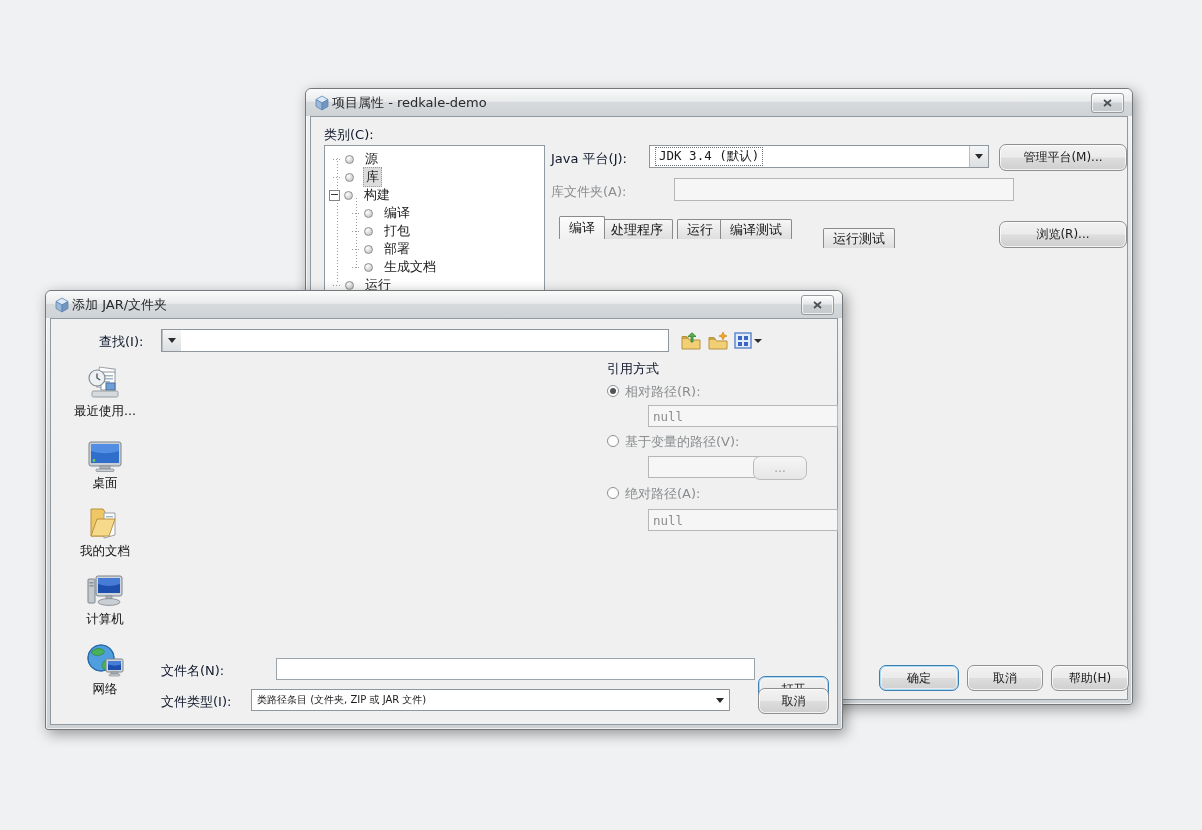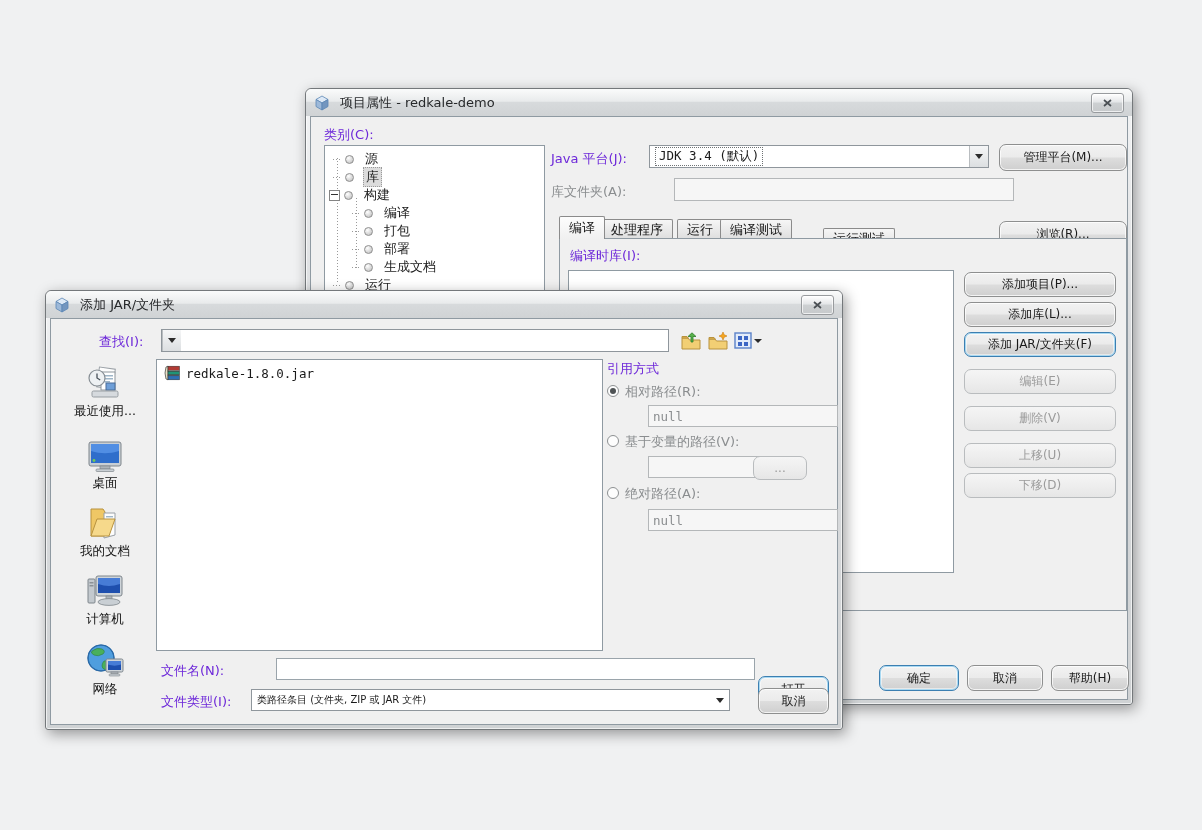--- a/index.html
+++ b/index.html
@@ -4,28 +4,28 @@
 <style>
   html,body{margin:0;padding:0;}
   body{background:#f0f1f2;font-family:"DejaVu Sans","Liberation Sans",sans-serif;font-size:13px;color:#1a1a1a;}
   .stage{position:relative;width:1202px;height:830px;overflow:hidden;background:#f0f1f2;}
   .mono{font-family:"DejaVu Sans Mono","Liberation Mono",monospace;}
 
   
   .win{position:absolute;border:1px solid #74787b;border-radius:6px 6px 3px 3px;
        background:linear-gradient(#f4f5f6,#d9dbdd 40%,#cfd2d4);
        box-shadow:3px 4px 14px rgba(0,0,0,.38), inset 0 0 0 1px rgba(255,255,255,.65);}
-  .titlebar{position:absolute;left:0;right:0;top:0;height:27px;display:flex;align-items:center;padding:0 8px;gap:10px;border-radius:6px 6px 0 0;
+  .titlebar{position:absolute;left:0;right:0;top:0;height:27px;display:flex;align-items:center;padding:0 8px;gap:2px;border-radius:6px 6px 0 0;
        background:linear-gradient(#fafbfb,#e9ebec 45%,#d7dadc 50%,#d0d3d5);}
   .tb-title{font-size:13px;color:#27292b;white-space:nowrap;}
   .closebtn{position:absolute;right:8px;top:4px;width:31px;height:18px;border:1px solid #989b9e;border-radius:3px;
        background:linear-gradient(#ffffff,#e4e6e8 45%,#cdd0d2 50%,#c6c9cb);display:flex;align-items:center;justify-content:center;
        box-shadow:inset 0 0 0 1px rgba(255,255,255,.7);cursor:default;}
   .win-body{position:absolute;left:4px;right:4px;top:27px;bottom:4px;background:#f0f0f0;border:1px solid #8f9aa2;}
-  .lbl{position:absolute;white-space:nowrap;color:#6d28d9;}
+  .lbl{position:absolute;white-space:nowrap;color:#0f172a;}
   .lbl.gray{color:#8a8d8f;}
   .panel{position:absolute;background:#ffffff;border:1px solid #8f9aa2;}
   .groupline{position:absolute;border:1px solid #8f9aa2;background:#f0f0f0;}
 
   .btn{position:absolute;display:flex;align-items:center;justify-content:center;font-size:12px;color:#1a1a1a;
        border:1px solid #8e8f8f;border-radius:7px;
        background:linear-gradient(#f2f2f2,#ebebeb 48%,#dddddd 52%,#cfcfcf);
        box-shadow:inset 0 0 0 1px rgba(255,255,255,.75);cursor:default;white-space:nowrap;}
   .btn.focus{border-color:#3c7fb1;box-shadow:inset 0 0 0 1px #a9d9f2, inset 0 0 0 2px rgba(255,255,255,.5);}
   .btn.dis{border-color:#b9bcbe;color:#9b9b9b;background:linear-gradient(#f5f5f5,#eeeeee 50%,#e6e6e6);box-shadow:none;}
@@ -149,31 +149,20 @@
       <div class="lbl gray" style="left:240px;top:66px;">库文件夹(A):</div>
       <input class="field dis" style="left: 338px; top: 61px; width: 340px; height: 23px;" readonly="" value="">
       <div class="btn" style="left:688px;top:60px;width:126px;height:25px;margin-top:44px;">浏览(R)...</div>
 
       <div class="tab active" style="left:248px;top:99px;height:23px;">编译</div>
       <div class="tab" style="left:290px;top:102px;height:20px;">处理程序</div>
       <div class="tab" style="left:366px;top:102px;height:20px;">运行</div>
       <div class="tab" style="left:409px;top:102px;height:20px;">编译测试</div>
       <div class="tab" style="left:512px;top:102px;height:20px;margin-top:9px;">运行测试</div>
 
-      <div class="groupline" style="left:248px;top:121px;width:566px;height:371px;z-index:2;">
-        <div class="lbl" style="left:10px;top:8px;">编译时库(I):</div>
-        <div class="panel" style="left:8px;top:31px;width:384px;height:301px;"></div>
-        <div class="btn" style="left:404px;top:33px;width:150px;height:23px;">添加项目(P)...</div>
-        <div class="btn" style="left:404px;top:63px;width:150px;height:23px;">添加库(L)...</div>
-        <div class="btn focus" style="left:404px;top:93px;width:150px;height:23px;">添加 JAR/文件夹(F)</div>
-        <div class="btn dis" style="left:404px;top:130px;width:150px;height:23px;">编辑(E)</div>
-        <div class="btn dis" style="left:404px;top:167px;width:150px;height:23px;">删除(V)</div>
-        <div class="btn dis" style="left:404px;top:204px;width:150px;height:23px;">上移(U)</div>
-        <div class="btn dis" style="left:404px;top:234px;width:150px;height:23px;">下移(D)</div>
-      </div>
 
       <div class="btn focus" style="left:568px;top:548px;width:78px;height:24px;">确定</div>
       <div class="btn" style="left:656px;top:548px;width:74px;height:24px;">取消</div>
       <div class="btn" style="left:740px;top:548px;width:76px;height:24px;">帮助(H)</div>
     </div>
   </div>
 
   <div class="win" style="left:45px;top:290px;width:796px;height:438px;z-index:5;">
     <div class="titlebar">
       <span style="display:flex;">
@@ -281,35 +270,20 @@
             <ellipse cx="15" cy="15" rx="13" ry="13" fill="none" stroke="#2a6aa8" stroke-width="1"></ellipse>
             <rect x="20" y="16" width="17" height="13" rx="1.5" fill="#ced4d9" stroke="#7f868c"></rect>
             <rect x="22" y="18" width="13" height="9" fill="#1e4fae"></rect>
             <path d="M22 18 h13 v3.5 c-5 1.5 -8 1.5 -13 0 Z" fill="#4f84dd" opacity="0.85"></path>
             <rect x="25" y="29" width="7" height="2" fill="#aeb4b9" stroke="#7f868c" stroke-width="0.6"></rect>
             <rect x="23" y="31" width="11" height="2" rx="1" fill="#c9cfd4" stroke="#7f868c" stroke-width="0.6"></rect>
           </svg>
         <span class="plabel">网络</span>
       </div>
 
-      <div class="panel" style="left:105px;top:40px;width:445px;height:290px;">
-        <div class="file-item">
-          <svg width="17" height="16" viewBox="0 0 17 16">
-              <path d="M2 2 q-2 6 0 12 l2 0.8 V1.2 Z" fill="#e9e2c8" stroke="#3a3a3a" stroke-width="0.7"></path>
-              <g stroke="#2c2c2c" stroke-width="0.5">
-                <rect x="4" y="1.2" width="11.5" height="4.2" fill="#b23b34"></rect>
-                <rect x="4" y="5.4" width="11.5" height="0.9" fill="#f4f4f4"></rect>
-                <rect x="4" y="6.3" width="11.5" height="3.6" fill="#1f9477"></rect>
-                <rect x="4" y="9.9" width="11.5" height="0.9" fill="#f4f4f4"></rect>
-                <rect x="4" y="10.8" width="11.5" height="4" fill="#2e6fb4"></rect>
-              </g>
-            </svg>
-          <span class="mono" style="font-size:12.5px;">redkale-1.8.0.jar</span>
-        </div>
-      </div>
 
       <div class="lbl" style="left:556px;top:41px;">引用方式</div>
 
       <span class="radio sel" style="left:556px;top:66px;"></span>
       <div class="lbl gray" style="left:574px;top:64px;">相对路径(R):</div>
       <input class="field dis mono" style="left: 572px; top: 86px; width: 190px; height: 22px; font-size: 12.5px;" readonly="" value="null">
 
       <span class="radio" style="left:556px;top:116px;"></span>
       <div class="lbl gray" style="left:574px;top:114px;">基于变量的路径(V):</div>
       <input class="field dis mono" style="left: 572px; top: 137px; width: 120px; height: 22px; font-size: 12.5px;" readonly="" value="">

